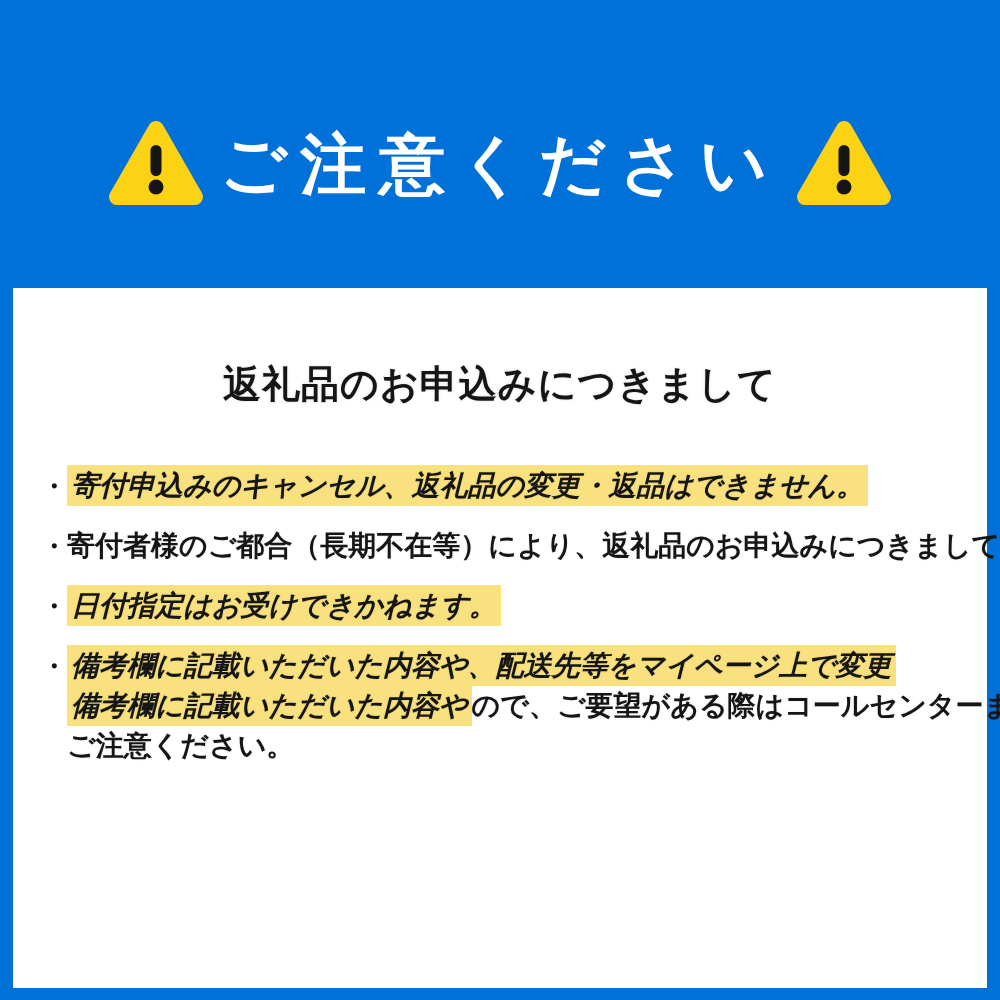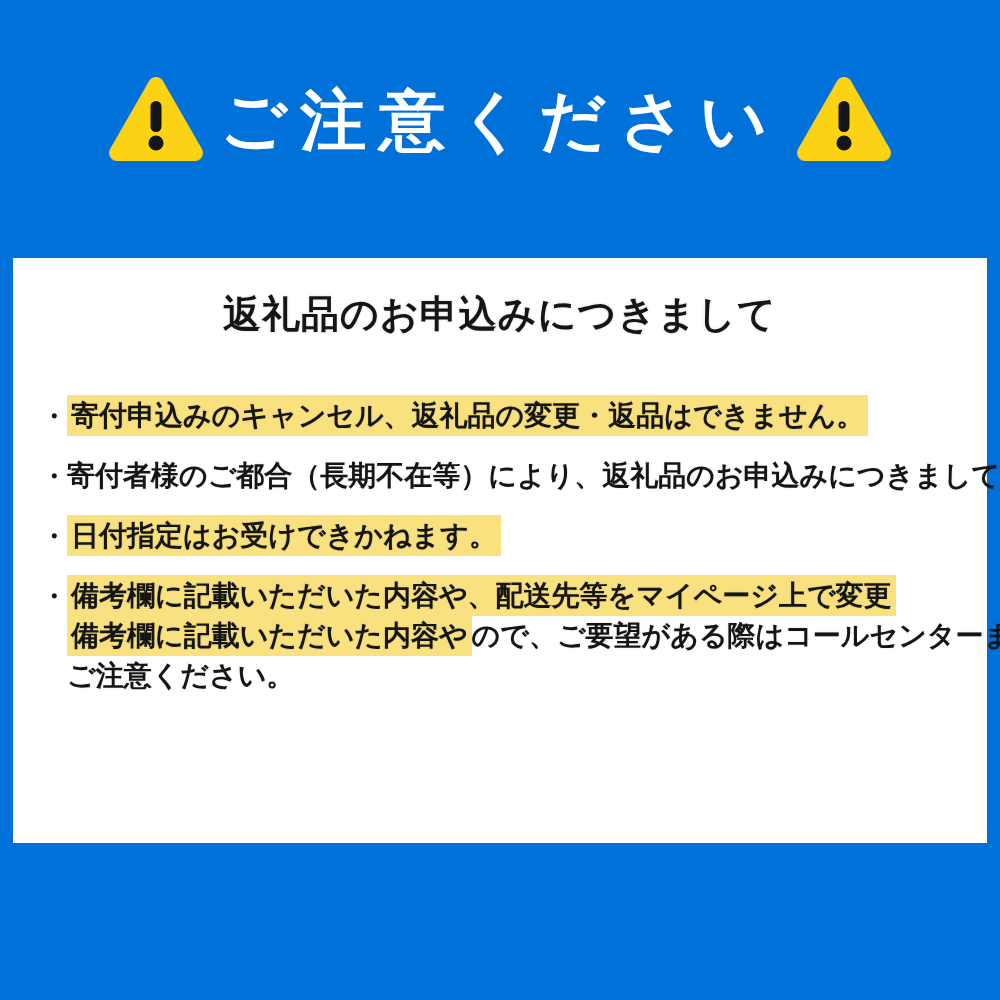--- a/index.html
+++ b/index.html
@@ -3,58 +3,59 @@
 <meta charset="utf-8">
 <style>
   html,body{margin:0;padding:0;}
   body{
     width:1000px;height:1000px;
     background:var(--background,#0071d8);
     font-family:"Liberation Sans",sans-serif;
     overflow:hidden;position:relative;
     -webkit-font-smoothing:antialiased;
   }
-  .page{position:absolute;inset:0;}
+  .page{position:absolute;inset:0;margin-top:44px;}
   
   .title-row{
     position:absolute;top:68px;left:0;width:100%;
     display:flex;justify-content:center;align-items:center;gap:14px;
   }
   .title-text{
     color:var(--title_text,#ffffff);
     font-size:66px;font-weight:bold;letter-spacing:13px;
     line-height:104px;white-space:nowrap;
     margin:0;
   }
   .warn-svg{display:block;}
   
   .panel{
-    position:absolute;left:13px;top:258px;width:974px;height:585px;
+    position:absolute;left:13px;top:244px;width:974px;height:700px;
     background:var(--panel,#ffffff);
     box-sizing:border-box;
-    padding:32px 20px 0 20px;
+    padding:72px 20px 0 20px;
     color:var(--body_text,#151515);
   }
   .panel-heading{
     text-align:center;font-weight:bold;
     font-size:38px;letter-spacing:1px;line-height:48px;
     text-shadow:0 0 3px rgba(0,0,0,0.15);
     white-space:nowrap;
   }
   .panel-heading.first{margin-bottom:10px;}
   
   .bullets{margin-top:58px;padding-left:8px;}
   .bullet{display:flex;margin-bottom:20px;font-weight:bold;font-size:28px;}
   .bullet:last-child{margin-bottom:0;}
   .mark{flex:0 0 20px;line-height:40px;font-size:26px;}
   .content{flex:1;}
   .line{line-height:40px;white-space:nowrap;text-shadow:0 0 2px rgba(0,0,0,0.12);}
   .hl{
     background:var(--highlight,#f8e17e);
     padding:5px 4px;
+    font-style:italic;
   }
 </style>
 </head>
 <body style="--background: #0071d8; --panel: #ffffff; --highlight: #f8e17e; --triangle: #fcd215; --title_text: #ffffff; --body_text: #151515; --exclamation: #151515;">
 
 <div class="page">
 
   <div class="title-row">
     <svg class="warn-svg" width="100" height="94" viewBox="0 0 100 94" aria-hidden="true">
       <path d="M50 12 L89 80 L11 80 Z" fill="var(--triangle)" stroke="var(--triangle)" stroke-width="16" stroke-linejoin="round"></path>

